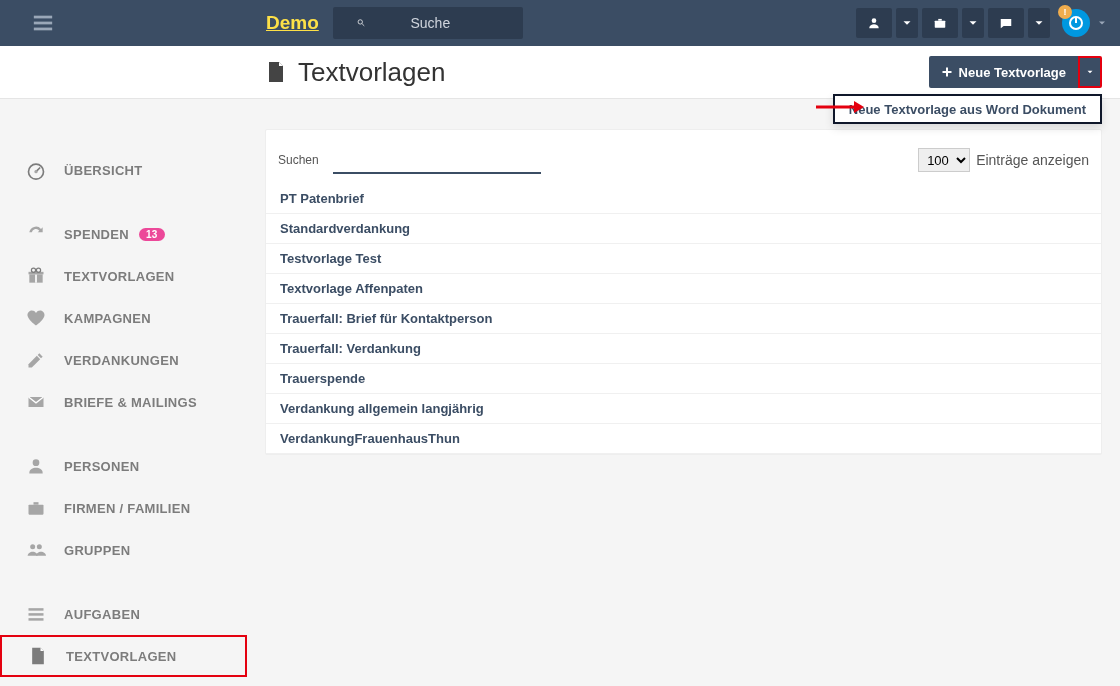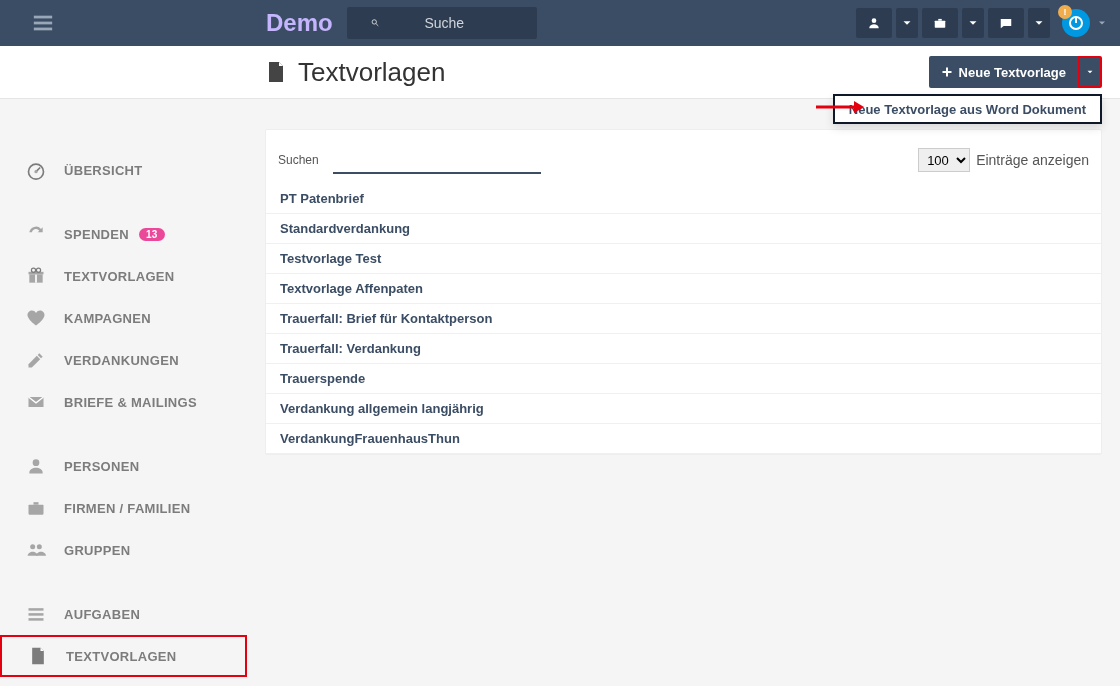--- a/index.html
+++ b/index.html
@@ -2,21 +2,21 @@
 <html><head>
 <meta charset="utf-8">
 <style>
 * { box-sizing: border-box; margin: 0; padding: 0; }
 body { font-family: -apple-system, "Helvetica Neue", Arial, sans-serif; font-size: 14px; color: #555; background: #f5f5f5; }
 
 
 .topbar { height: 46px; background: #3b4d64; display: flex; align-items: center; color: #fff; }
 .hamburger { width: 46px; height: 46px; display:flex; align-items:center; justify-content:center; cursor:pointer; margin-left: 20px; }
 .hamburger svg { width: 22px; height: 22px; fill: #9aa7b8; }
-.brand-label { margin-left: 200px; font-weight: 700; font-size: 24px; color: #c4b5fd; }
+.brand-label { margin-left: 200px; font-weight: 700; font-size: 19px; color: #fde047; text-decoration: underline; }
 .search-box { margin-left: 14px; background: #2d3c50; height: 32px; width: 190px; display:flex; align-items:center; padding:0 24px; border-radius:2px;gap:37px; }
 .search-box svg { width:14px; height:14px; fill:#d0d5dd; margin-right:8px; }
 .search-box input { background: transparent; border: none; outline: none; color: #d0d5dd; font-size: 14px; width: 100%; }
 .search-box input::placeholder { color: #d0d5dd; }
 .topbar-spacer { flex: 1; }
 .topbar-right { display:flex; align-items:center; gap: 4px; padding-right: 12px; }
 .btn-dark { background: #2d3c50; height:30px; display:flex; align-items:center; justify-content:center; border-radius:2px; cursor:pointer; }
 .btn-dark.icon-only { width:36px; }
 .btn-dark.caret-only { width:22px; }
 .btn-dark svg { width:14px; height:14px; fill:#fff; }

